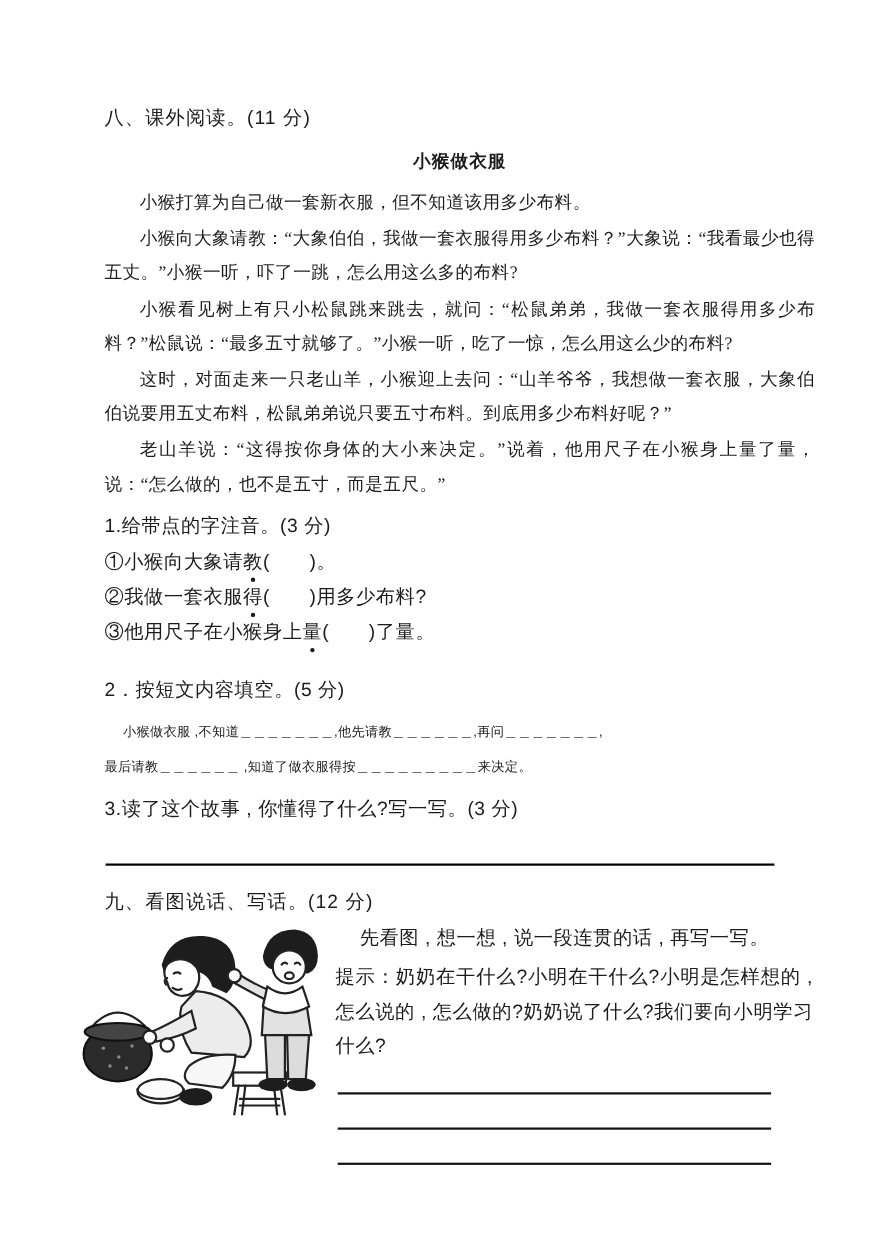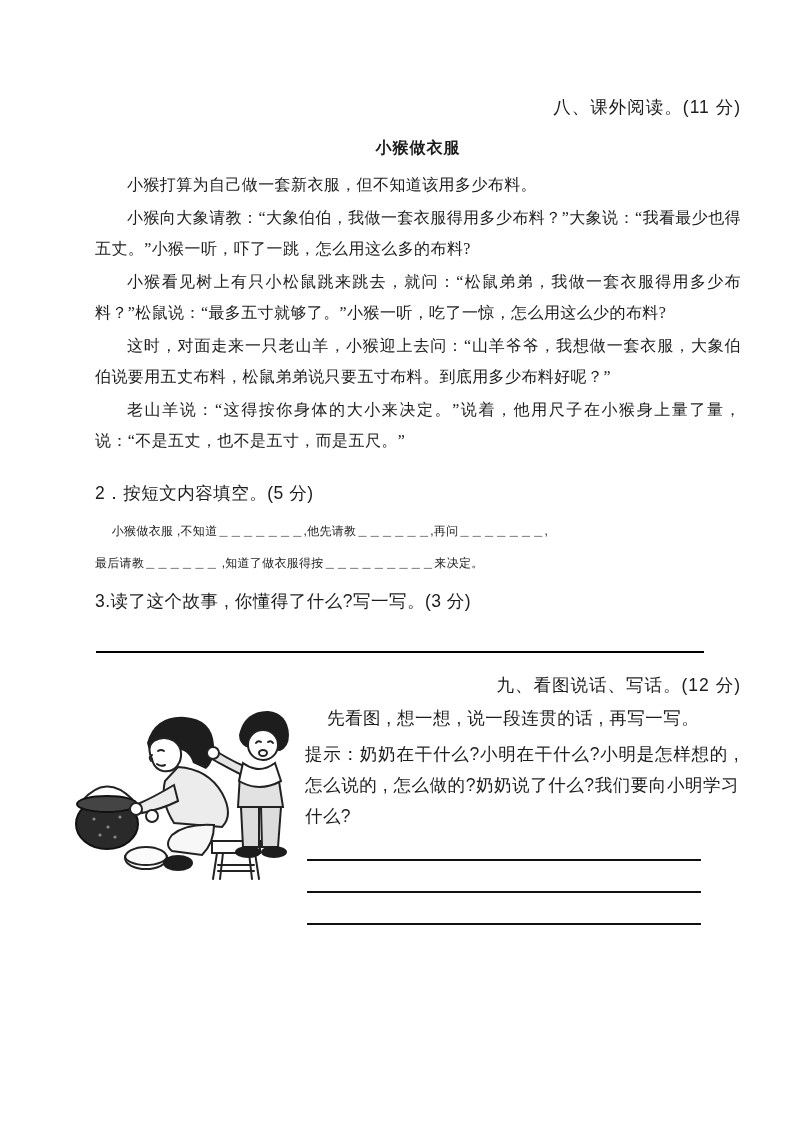--- a/index.html
+++ b/index.html
@@ -14,21 +14,20 @@
     box-sizing: border-box;
     padding: 96px 52px 0 95px;
   }
   
   .sec-heading {
     font-family: "Liberation Sans", sans-serif;
     font-size: 17.5px;
     line-height: 23px;
     margin: 0 0 17px 0;
     letter-spacing: 1px;
-    text-align: right;
   }
   .story-title {
     text-align: center;
     font-weight: bold;
     font-size: 16px;
     line-height: 24px;
     margin: 0 0 9px 0;
     letter-spacing: 1px;
   }
   .story p {
@@ -119,23 +118,29 @@
   <div class="q-block">
     <div class="sec-heading">八、课外阅读。(11 分)</div>
   </div>
 
   <div class="story">
     <div class="story-title">小猴做衣服</div>
     <p>小猴打算为自己做一套新衣服，但不知道该用多少布料。</p>
     <p>小猴向大象请教：“大象伯伯，我做一套衣服得用多少布料？”大象说：“我看最少也得五丈。”小猴一听，吓了一跳，怎么用这么多的布料?</p>
     <p>小猴看见树上有只小松鼠跳来跳去，就问：“松鼠弟弟，我做一套衣服得用多少布料？”松鼠说：“最多五寸就够了。”小猴一听，吃了一惊，怎么用这么少的布料?</p>
     <p>这时，对面走来一只老山羊，小猴迎上去问：“山羊爷爷，我想做一套衣服，大象伯伯说要用五丈布料，松鼠弟弟说只要五寸布料。到底用多少布料好呢？”</p>
-    <p>老山羊说：“这得按你身体的大小来决定。”说着，他用尺子在小猴身上量了量，说：“不是五丈，也不是五寸，而是五尺。”</p>
-  </div>
-
+    <p>老山羊说：“这得按你身体的大小来决定。”说着，他用尺子在小猴身上量了量，说：“怎么做的，也不是五寸，而是五尺。”</p>
+  </div>
+
+  <div class="q-block">
+    <div class="q-heading" style="margin-top:6px">1.给带点的字注音。(3 分)</div>
+    <div class="q1-item"><span>①小猴向大象请</span><span class="emph">教</span><span>(　　)。</span></div>
+    <div class="q1-item"><span>②我做一套衣服</span><span class="emph">得</span><span>(　　)用多少布料?</span></div>
+    <div class="q1-item"><span>③他用尺子在小猴身上</span><span class="emph">量</span><span>(　　)了量。</span></div>
+  </div>
 
   <div class="q-block">
     <div class="q-heading" style="margin-top:21px">2．按短文内容填空。(5 分)</div>
     <p class="fill-line indent">小猴做衣服 ,不知道＿＿＿＿＿＿＿,他先请教＿＿＿＿＿＿,再问＿＿＿＿＿＿＿,</p>
     <p class="fill-line">最后请教＿＿＿＿＿＿ ,知道了做衣服得按＿＿＿＿＿＿＿＿＿来决定。</p>
   </div>
 
   <div class="q-block">
     <div class="q-heading q3-heading">3.读了这个故事 , 你懂得了什么?写一写。(3 分)</div>
     <div class="answer-rule"></div>

